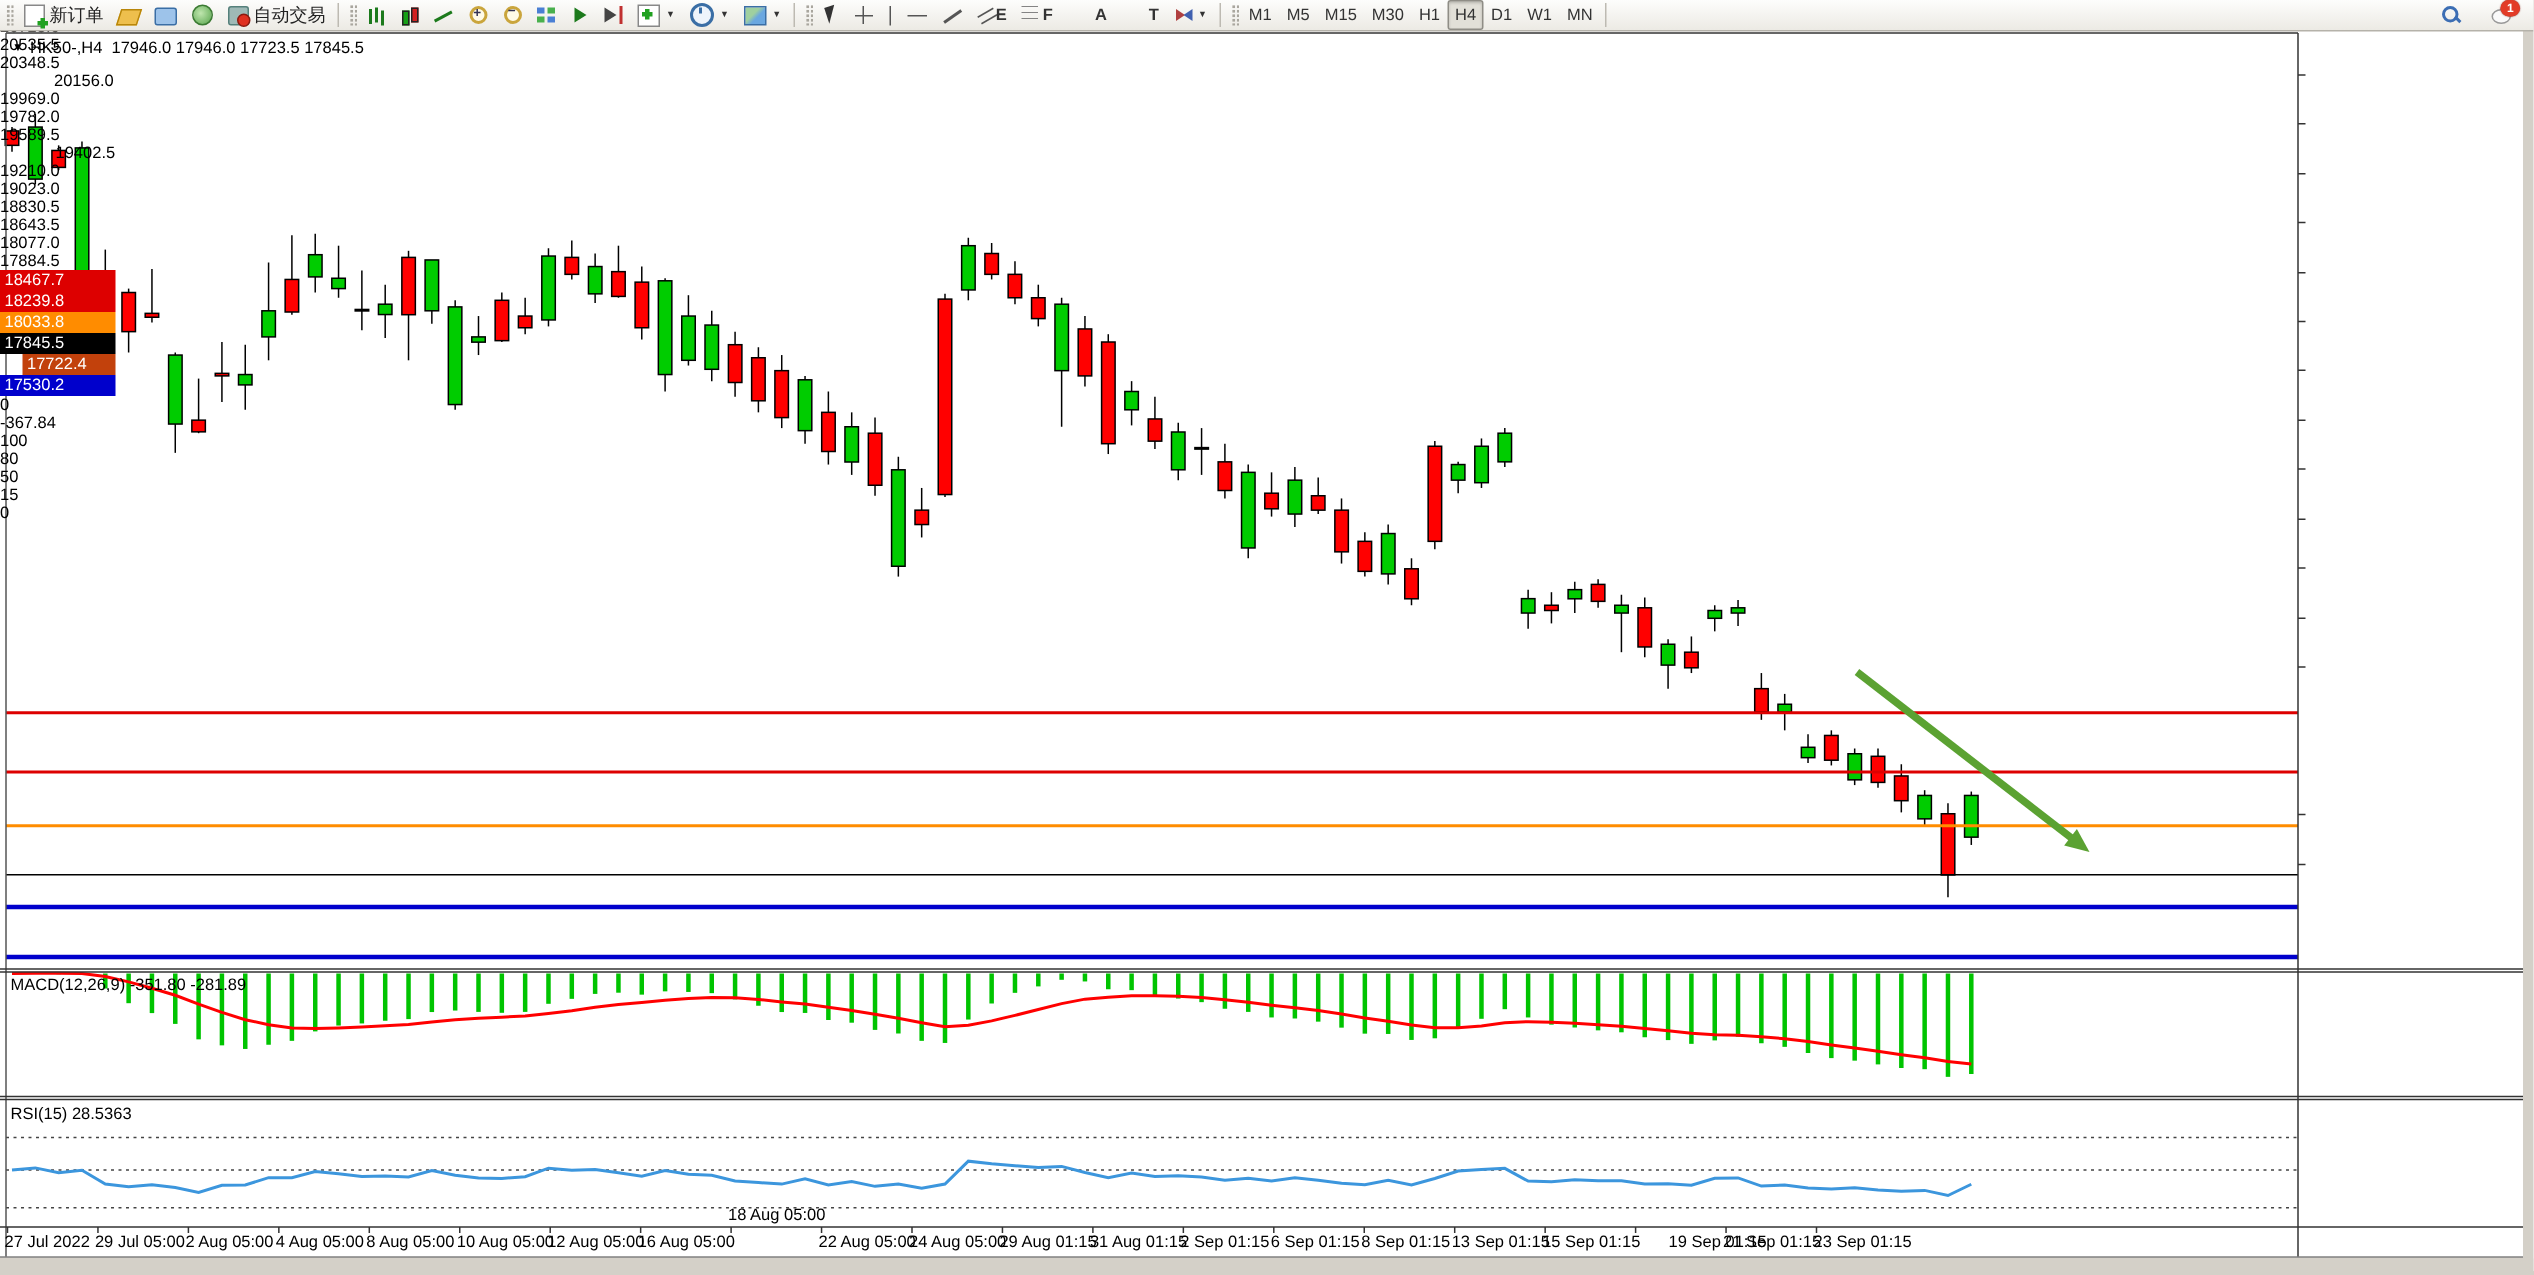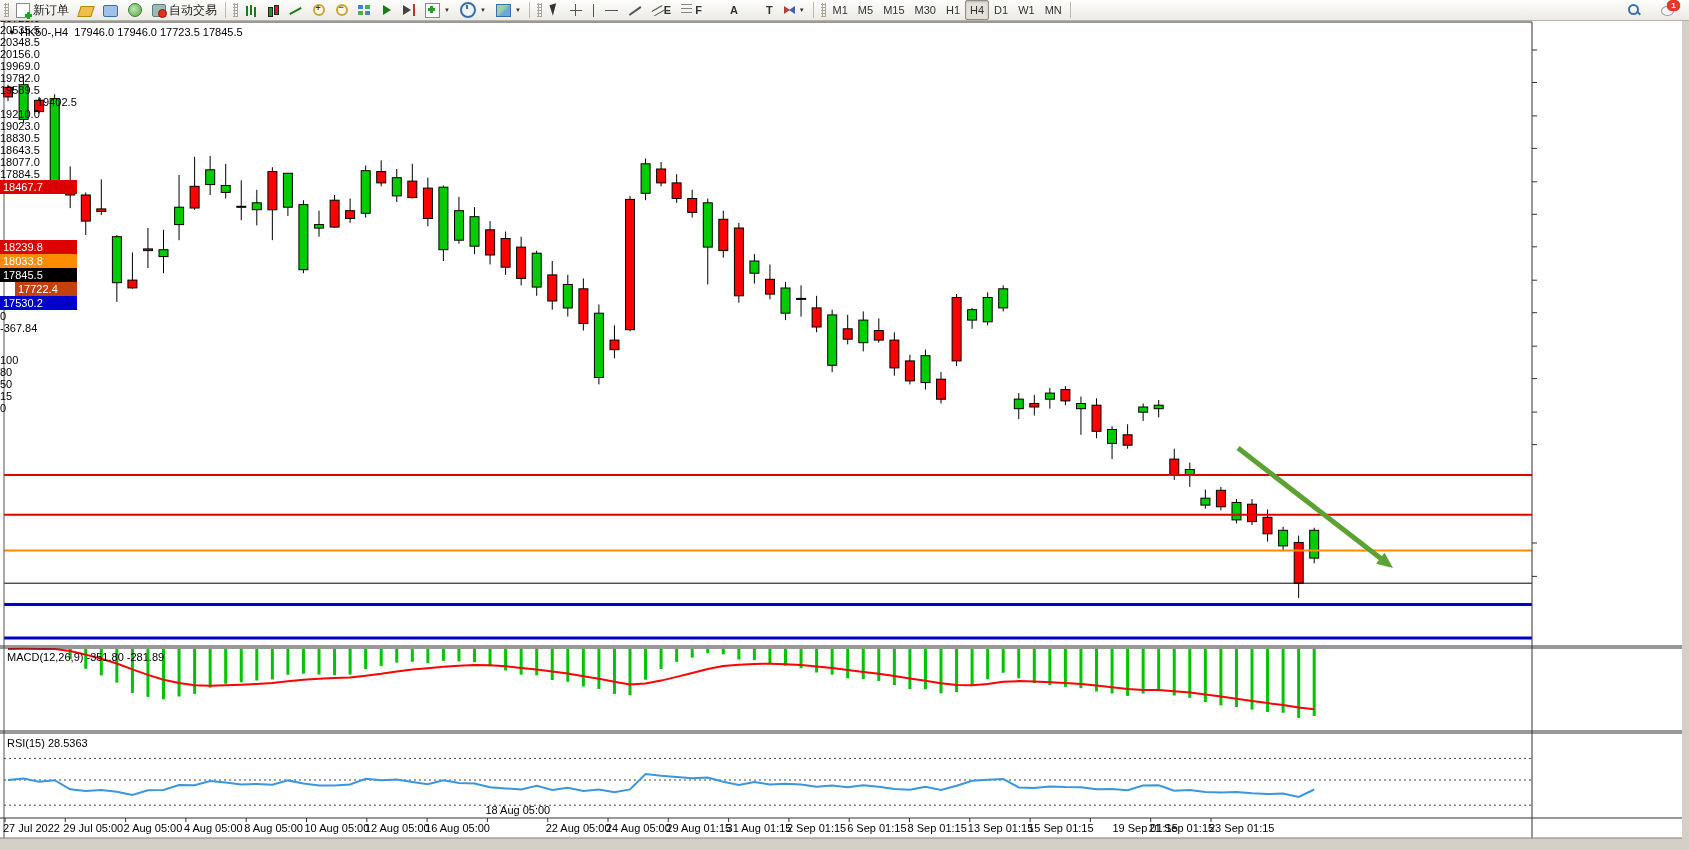--- a/index.html
+++ b/index.html
@@ -568,40 +568,40 @@
   <div id="chart-title">
     <span class="tri">▼</span><span>HK50-,H4</span>&nbsp;&nbsp;<span>17946.0 17946.0 17723.5 17845.5</span>
   </div>
   <div id="macd-label">MACD(12,26,9) -351.80 -281.89</div>
   <div id="rsi-label">RSI(15) 28.5363</div>
   <div id="axis-labels">
       <div class="ax-tick" style="left: 1537px; top: 42.9688px;">20915.0</div>
       <div class="ax-tick" style="left: 1537px; top: 75.4543px;">20728.0</div>
       <div class="ax-tick" style="left: 1537px; top: 108.895px;">20535.5</div>
       <div class="ax-tick" style="left: 1537px; top: 141.381px;">20348.5</div>
-      <div class="ax-tick" style="left: 1537px; top: 174.822px;">20156.0</div>
+      <div class="ax-tick" style="left: 1537px; top: 174.822px; padding-left: 36px;">20156.0</div>
       <div class="ax-tick" style="left: 1537px; top: 207.307px;">19969.0</div>
       <div class="ax-tick" style="left: 1537px; top: 239.793px;">19782.0</div>
       <div class="ax-tick" style="left: 1537px; top: 273.234px;">19589.5</div>
       <div class="ax-tick" style="left: 1537px; top: 305.719px; margin-left: 37px;">19402.5</div>
       <div class="ax-tick" style="left: 1537px; top: 339.16px;">19210.0</div>
       <div class="ax-tick" style="left: 1537px; top: 371.646px;">19023.0</div>
       <div class="ax-tick" style="left: 1537px; top: 405.087px;">18830.5</div>
       <div class="ax-tick" style="left: 1537px; top: 437.572px;">18643.5</div>
       <div class="ax-tick" style="left: 1537px; top: 535.984px;">18077.0</div>
       <div class="ax-tick" style="left: 1537px; top: 569.425px;">17884.5</div>
       <div class="ax-box" style="left: 1533px; top: 468.112px; background: rgb(221, 0, 0);">18467.7</div>
-      <div class="ax-box" style="left: 1533px; top: 507.703px; background: rgb(221, 0, 0); margin-top: 46px;">18239.8</div>
+      <div class="ax-box" style="left: 1533px; top: 507.703px; background: rgb(221, 0, 0);">18239.8</div>
       <div class="ax-box" style="left: 1533px; top: 543.489px; background: rgb(255, 140, 0);">18033.8</div>
       <div class="ax-box" style="left: 1533px; top: 576.2px; background: rgb(0, 0, 0);">17845.5</div>
       <div class="ax-box" style="left: 1533px; top: 597.585px; background: #c2410c; margin-left: 15px;">17722.4</div>
       <div class="ax-box" style="left: 1533px; top: 630.974px; background: rgb(0, 0, 204);">17530.2</div>
       <div class="ax-tick" style="left: 1537px; top: 649px;">0</div>
       <div class="ax-tick" style="left: 1537px; top: 720px;">-367.84</div>
-      <div class="ax-tick" style="left: 1537px; top: 737px; margin-top: 20px;">100</div>
+      <div class="ax-tick" style="left: 1537px; top: 737px;">100</div>
       <div class="ax-tick" style="left: 1537px; top: 751.4px;">80</div>
       <div class="ax-tick" style="left: 1537px; top: 773px;">50</div>
       <div class="ax-tick" style="left: 1537px; top: 798.2px;">15</div>
       <div class="ax-tick" style="left: 1537px; top: 809px;">0</div>
     </div>
   <div id="time-labels">
       <div class="t-lbl" style="position: absolute; left: 3px; top: 822px;">27 Jul 2022</div>
       <div class="t-lbl" style="position: absolute; left: 63.3px; top: 822px;">29 Jul 05:00</div>
       <div class="t-lbl" style="position: absolute; left: 123.6px; top: 822px;">2 Aug 05:00</div>
       <div class="t-lbl" style="position: absolute; left: 183.9px; top: 822px;">4 Aug 05:00</div>

